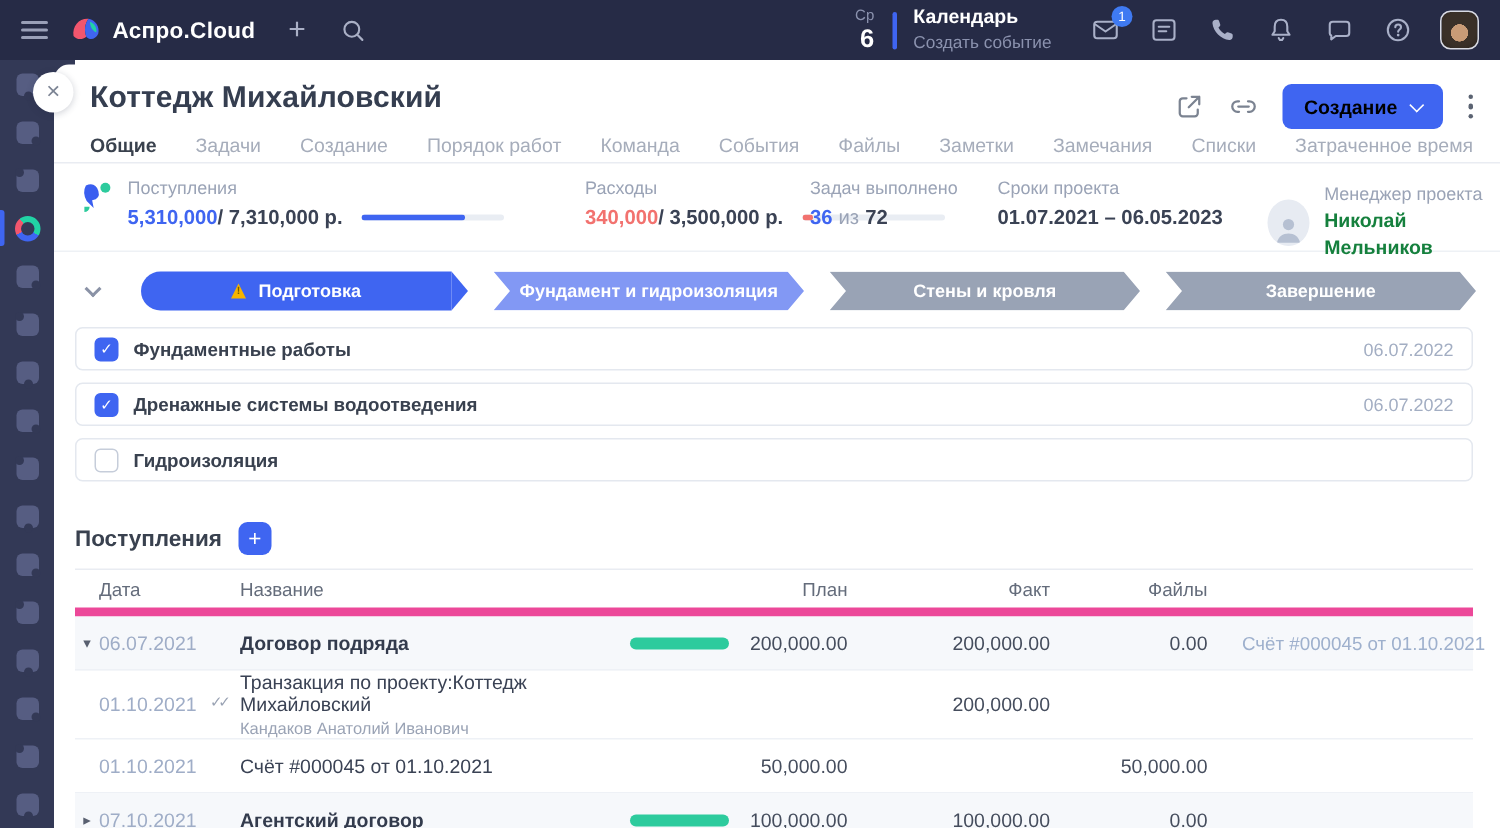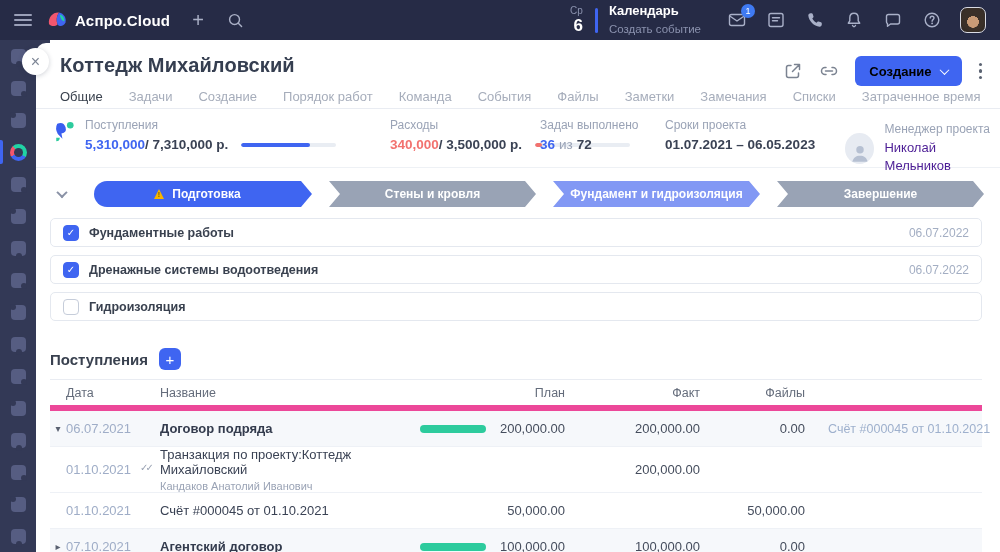--- a/index.html
+++ b/index.html
@@ -52,21 +52,21 @@
   .close-fab{position:fixed;left:22px;top:48px;width:27px;height:27px;border-radius:50%;background:#fff;color:#7c8494;
     font-size:16px;line-height:1;display:flex;align-items:center;justify-content:center;box-shadow:0 1px 5px rgba(30,40,70,.22);z-index:60;cursor:pointer}
 
   
   .main{position:fixed;left:36px;top:43px;width:964px;height:512px;background:#fff;border-radius:10px 0 0 0;overflow:hidden;z-index:5}
 
   .page-header{position:relative;padding:11px 0 0 24px;border-bottom:1px solid #e9ecf2;height:66px}
   .page-title{font-size:20px;font-weight:600;color:#353e50;letter-spacing:.1px}
   .tabs{display:flex;gap:26px;margin-top:12px;font-size:13px}
   .tab{color:#a6adbb;cursor:pointer;white-space:nowrap}
-  .tab.active{color:#39414d;font-weight:400}
+  .tab.active{color:#39414d;font-weight:700}
   .header-actions{position:absolute;top:13px;right:16px;display:flex;align-items:center;gap:15px}
   .hdr-ic{display:flex;cursor:pointer}
   .create-btn{display:flex;align-items:center;height:30px;padding:0 14px;background:var(--accent);border:none;border-radius:6px;color:#000000;font-size:13px;font-weight:600;font-family:inherit;cursor:pointer}
   .create-btn .chev{width:7px;height:7px;border-right:1.6px solid #fff;border-bottom:1.6px solid #fff;transform:rotate(45deg) translate(-1px,-1px);margin-left:9px}
   .kebab{display:flex;flex-direction:column;gap:3px;cursor:pointer;padding:2px}
   .kebab i{width:3.5px;height:3.5px;border-radius:50%;background:#5b6372}
 
   
   .stats{position:relative;height:59px;border-bottom:1px solid #eef1f5}
   .stat{position:absolute;top:9px}
@@ -74,21 +74,21 @@
   .val-row{display:flex;align-items:center;font-size:13.5px;font-weight:700;color:#3a4254}
   .v-blue{color:var(--accent)}
   .v-red{color:var(--red)}
   .v-dim{font-weight:700;color:#3a4254}
   .v-of{color:#9aa3b6;font-weight:400;margin:0 4px}
   .pbar{width:95px;height:4px;border-radius:2px;background:#e9edf3;margin-left:13px;overflow:hidden}
   .pbar i{display:block;height:100%;border-radius:2px}
   .stat-icon{position:absolute;left:14px;top:10px}
   .mgr{display:flex;align-items:center}
   .mgr-avatar{width:31px;height:31px;border-radius:50%;background:#e7ebf2;display:flex;align-items:flex-end;justify-content:center;overflow:hidden;margin-right:10px}
-  .mgr-name{font-size:13px;font-weight:400;color:#4c1d95;margin-top:16px}
+  .mgr-name{font-size:13px;font-weight:700;color:#15803d;margin-top:16px}
 
   
   .stages-row{display:flex;align-items:center;margin:13px 16px 0 16px}
   .collapse-chev{width:20px;display:flex;justify-content:center;cursor:pointer}
   .collapse-chev i{width:8px;height:8px;border-left:2px solid #8a92a6;border-bottom:2px solid #8a92a6;transform:rotate(-45deg) translate(1px,-1px)}
   .stages{flex:1;display:flex;gap:17px;margin-left:22px}
   .stage{flex:1;height:26px;display:flex;align-items:center;justify-content:center;color:#fff;font-size:12px;font-weight:600;position:relative;cursor:pointer}
   .stage .lbl{position:relative;z-index:2;white-space:nowrap}
   .stage-first{background:var(--accent);border-radius:13px 0 0 13px;margin-right:11px}
   .stage-first::after{content:"";position:absolute;right:-11px;top:0;width:0;height:0;border-top:13px solid transparent;border-bottom:13px solid transparent;border-left:11px solid var(--accent)}
@@ -362,25 +362,25 @@
     <span class="collapse-chev">
         <i></i>
       </span>
     <div class="stages" id="stages">
         <div class="stage stage-first">
           <span class="warn">
             <b>!</b>
           </span>
           <span class="lbl">Подготовка</span>
         </div>
+        <div class="stage stage-mid st-next">
+          <span class="lbl">Фундамент и гидроизоляция</span>
+        </div>
         <div class="stage stage-mid st-future">
           <span class="lbl">Стены и кровля</span>
-        </div>
-        <div class="stage stage-mid st-next">
-          <span class="lbl">Фундамент и гидроизоляция</span>
         </div>
         <div class="stage stage-mid st-future">
           <span class="lbl">Завершение</span>
         </div>
       </div>
   </div>
 
   <div class="checklist" id="checklist">
       <div class="chk-card">
         <span class="chk-box checked">✓</span>

